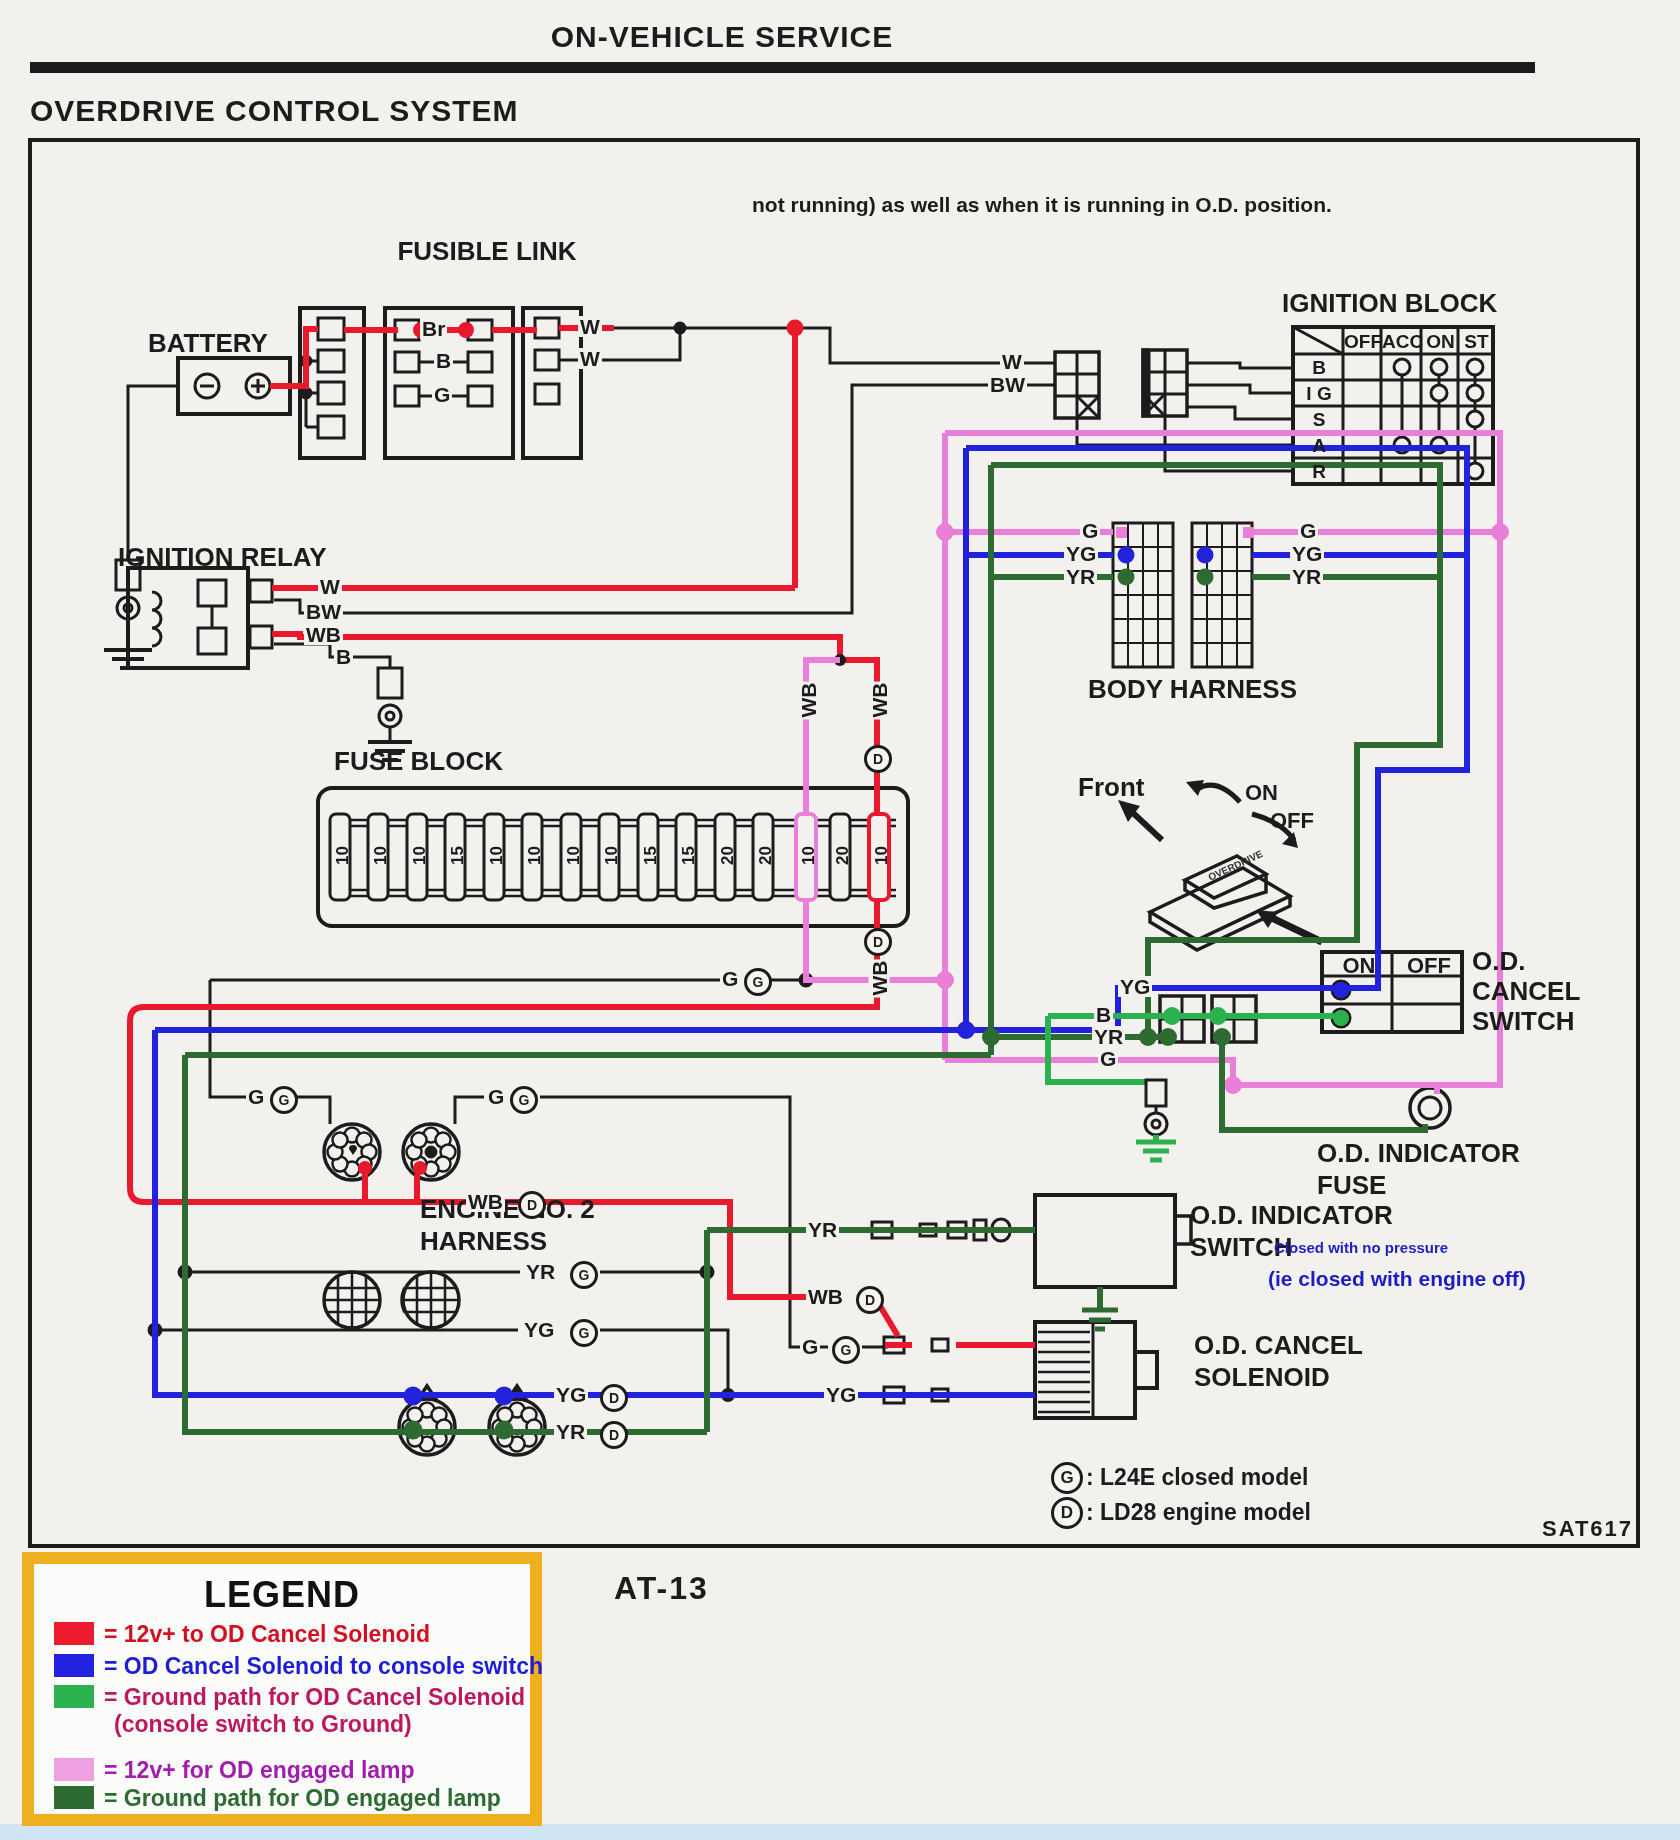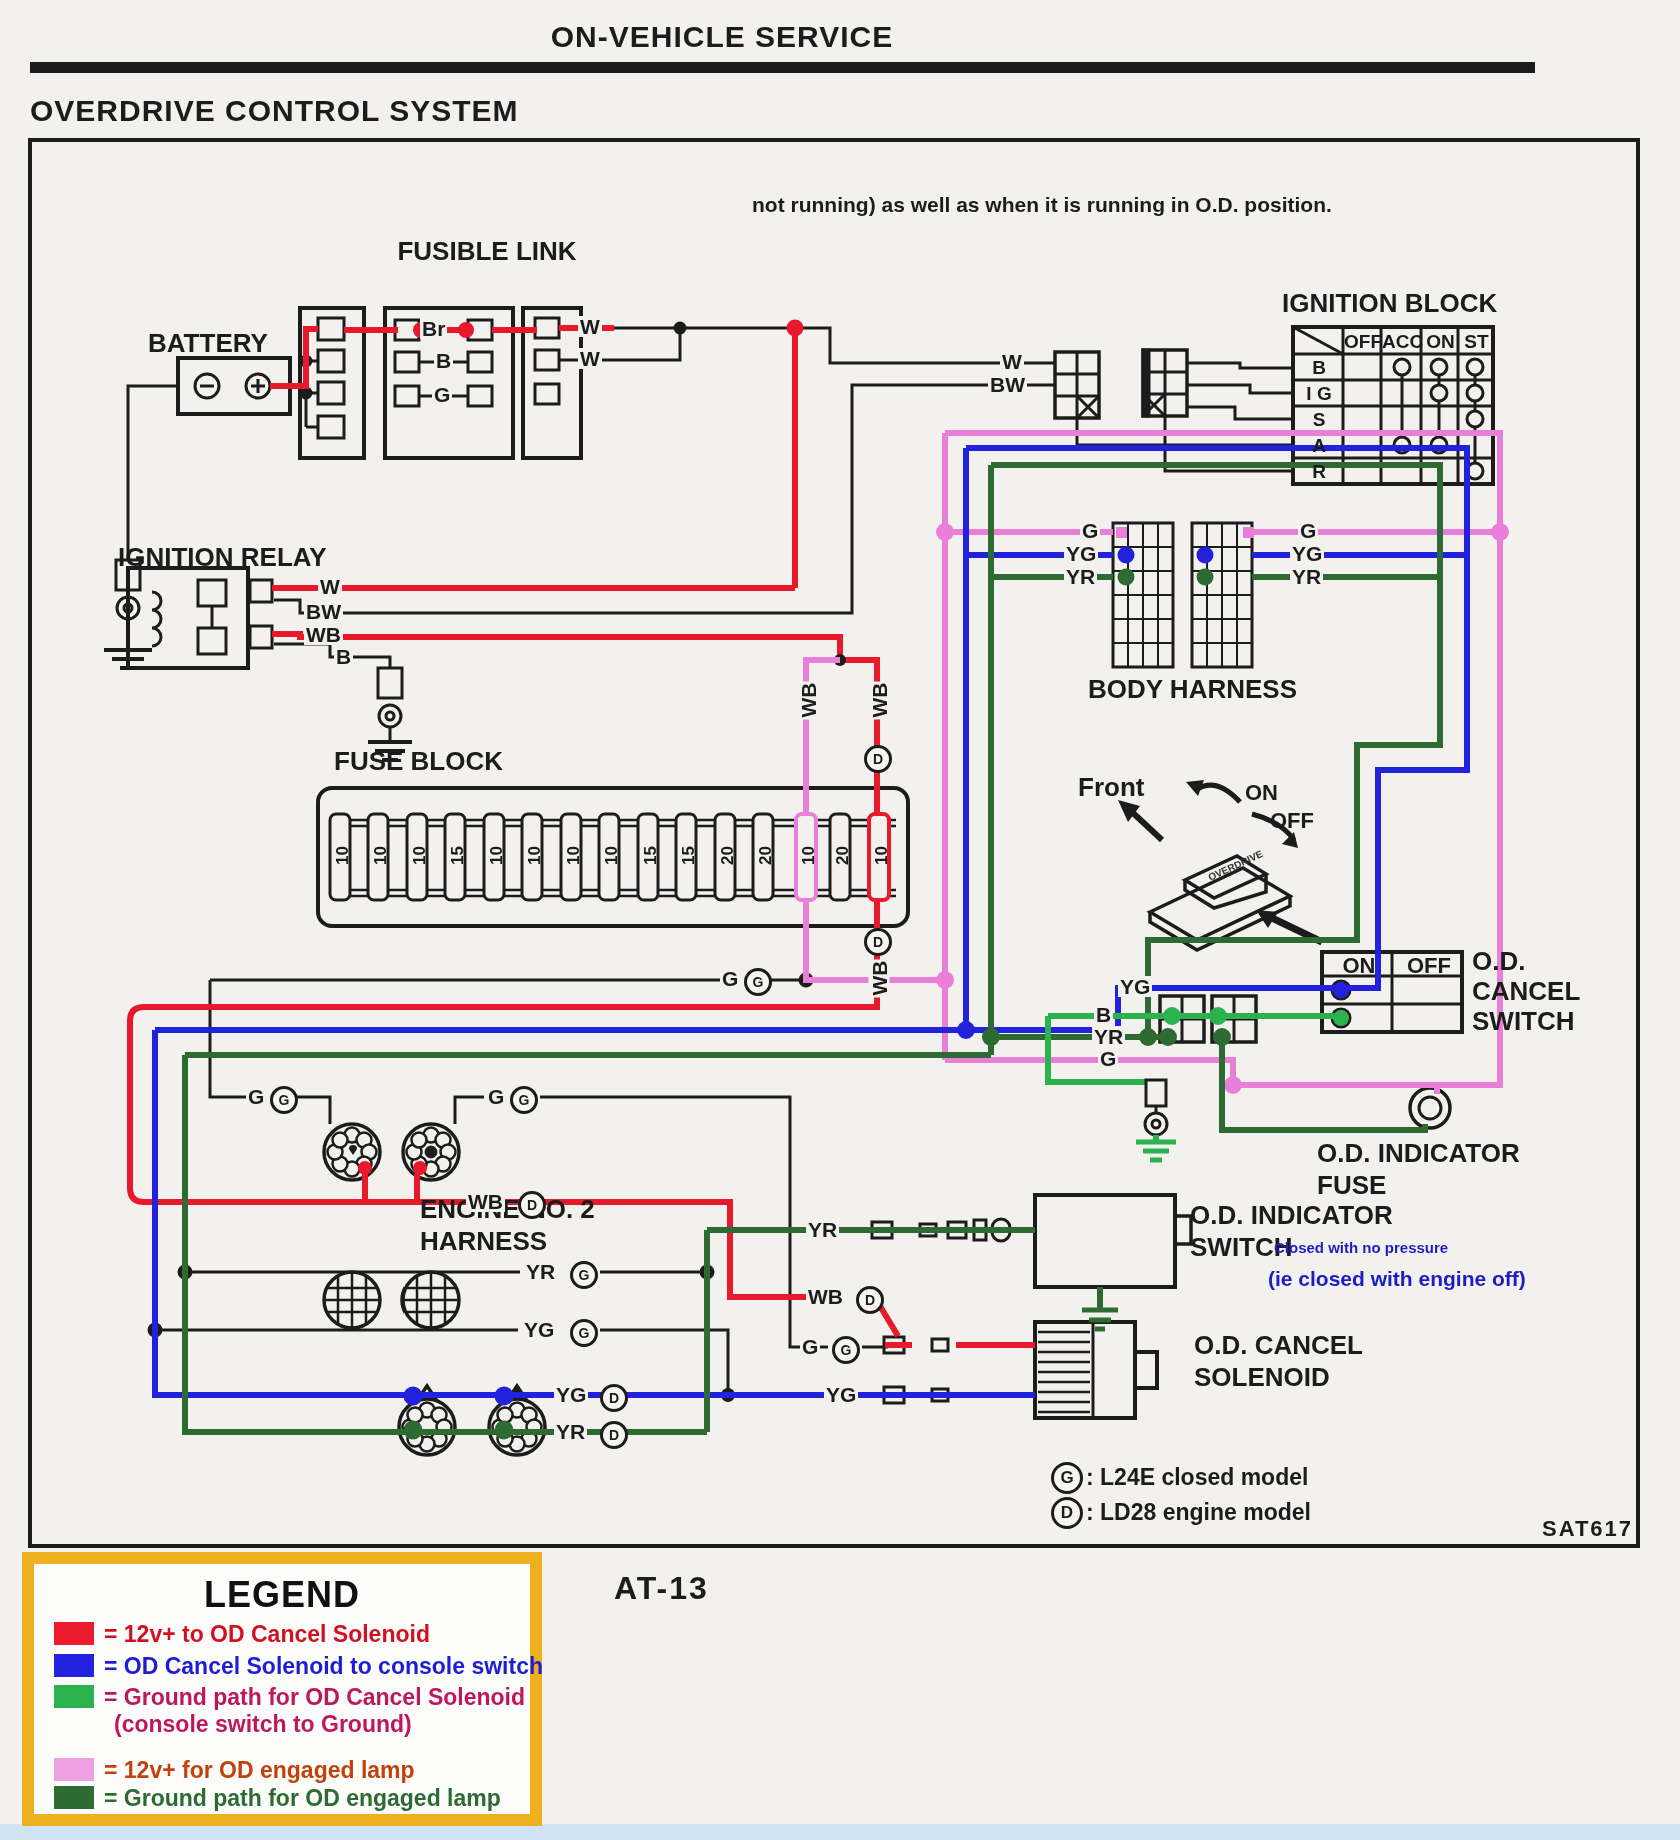--- a/index.html
+++ b/index.html
@@ -25,21 +25,21 @@
   
   #legend{position:absolute;left:22px;top:1552px;width:496px;height:250px;
           border:12px solid #eeb01e;background:#fcfcfa;z-index:4}
   #legend .lt{position:absolute;left:0;top:10px;width:100%;text-align:center;
               font-weight:700;font-size:36px;letter-spacing:1px;color:#111}
   .lrow{position:absolute;font-weight:700;font-size:23px;white-space:nowrap}
   .sw{position:absolute;left:20px;width:40px;height:23px}
   .sw-red{background:#ec1c2e}.sw-blue{background:#2222e0}.sw-green{background:#2bb14d}
   .sw-pink{background:#efa0e2}.sw-dgreen{background:#2e6b33}
   .c-red{color:#d31021}.c-blue{color:#1d1dd6}.c-green{color:#be185d}
-  .c-pink{color:#c2410c}.c-dgreen{color:#2e6b33}
+  .c-pink{color:#a21caf}.c-dgreen{color:#2e6b33}
   #watermark{position:absolute;left:6px;top:1768px;font-weight:700;font-size:40px;
              color:#2743d0;z-index:6;letter-spacing:1px}
   #bluestrip{position:absolute;left:0;top:1824px;width:1680px;height:16px;background:#cfe4f4}
   .rocktext{position:absolute;left:1206px;top:860px;font-size:10px;font-weight:700;
             transform:rotate(-25deg);color:#333;background:transparent}
 </style>
 </head>
 <body>
 
 <div id="stage">

